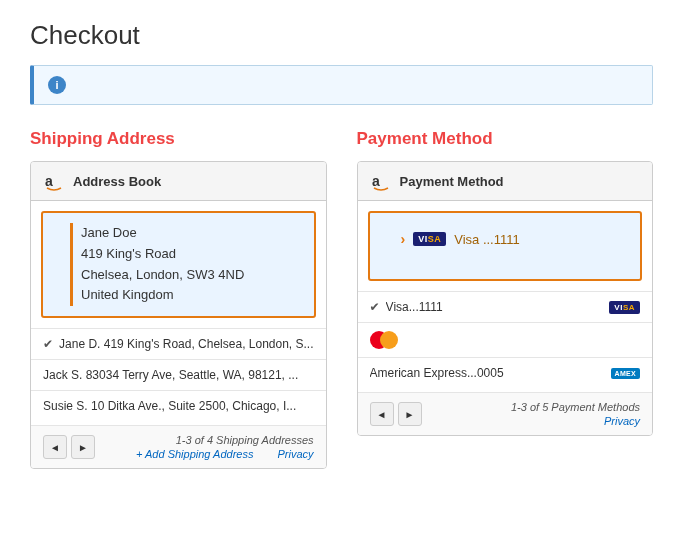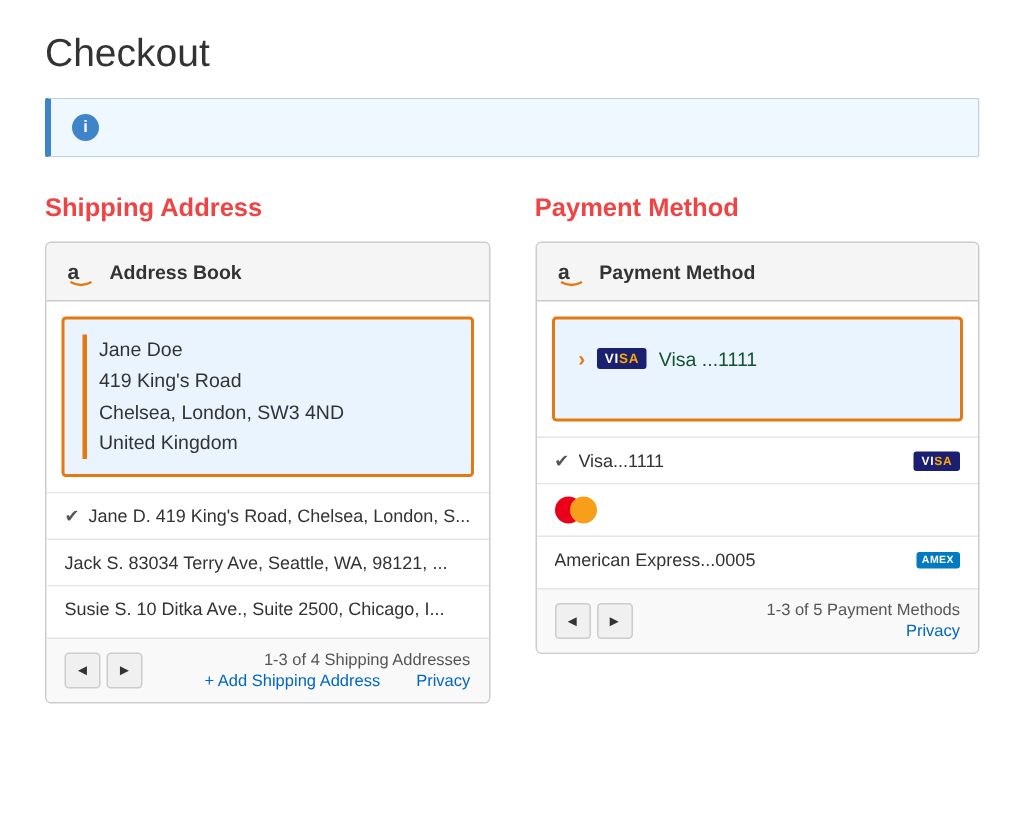--- a/index.html
+++ b/index.html
@@ -85,21 +85,21 @@
     }
     .amazon-logo svg {
       width: 22px;
       height: 22px;
     }
     .selected-item-box {
       border: 2px solid #e47911;
       margin: 10px;
       border-radius: 3px;
       background: #eaf4ff;
-      padding: 10px 12px;
+      padding: 10px 27px;
       min-height: 70px;
     }
     .selected-address {
       font-size: 13px;
       line-height: 1.6;
       color: #333;
       padding-left: 4px;
       border-left: 3px solid #e47911;
       padding-left: 8px;
     }
@@ -114,21 +114,21 @@
       color: #fff;
       font-size: 9px;
       font-weight: bold;
       padding: 2px 5px;
       border-radius: 2px;
       letter-spacing: 0.5px;
     }
     .visa-mini span { color: #f7a800; }
     .selected-payment-text {
       font-size: 13px;
-      color: #14532d;
+      color: #a16207;
     }
     .divider-list {
       border-top: 1px solid #e5e5e5;
       margin: 4px 0;
     }
     .list-item {
       border-bottom: 1px solid #e5e5e5;
       padding: 8px 12px;
       display: flex;
       align-items: center;
@@ -228,20 +228,21 @@
     .add-link {
       color: #0066c0;
       font-size: 11px;
       text-decoration: none;
     }
     .footer-right {
       display: flex;
       flex-direction: column;
       align-items: flex-end;
       gap: 2px;
+      font-style: italic;
     }
   </style>
 </head>
 <body>
 
 <h1>Checkout</h1>
 
 <div class="info-banner">
   <div class="info-icon">i</div>
 </div>

